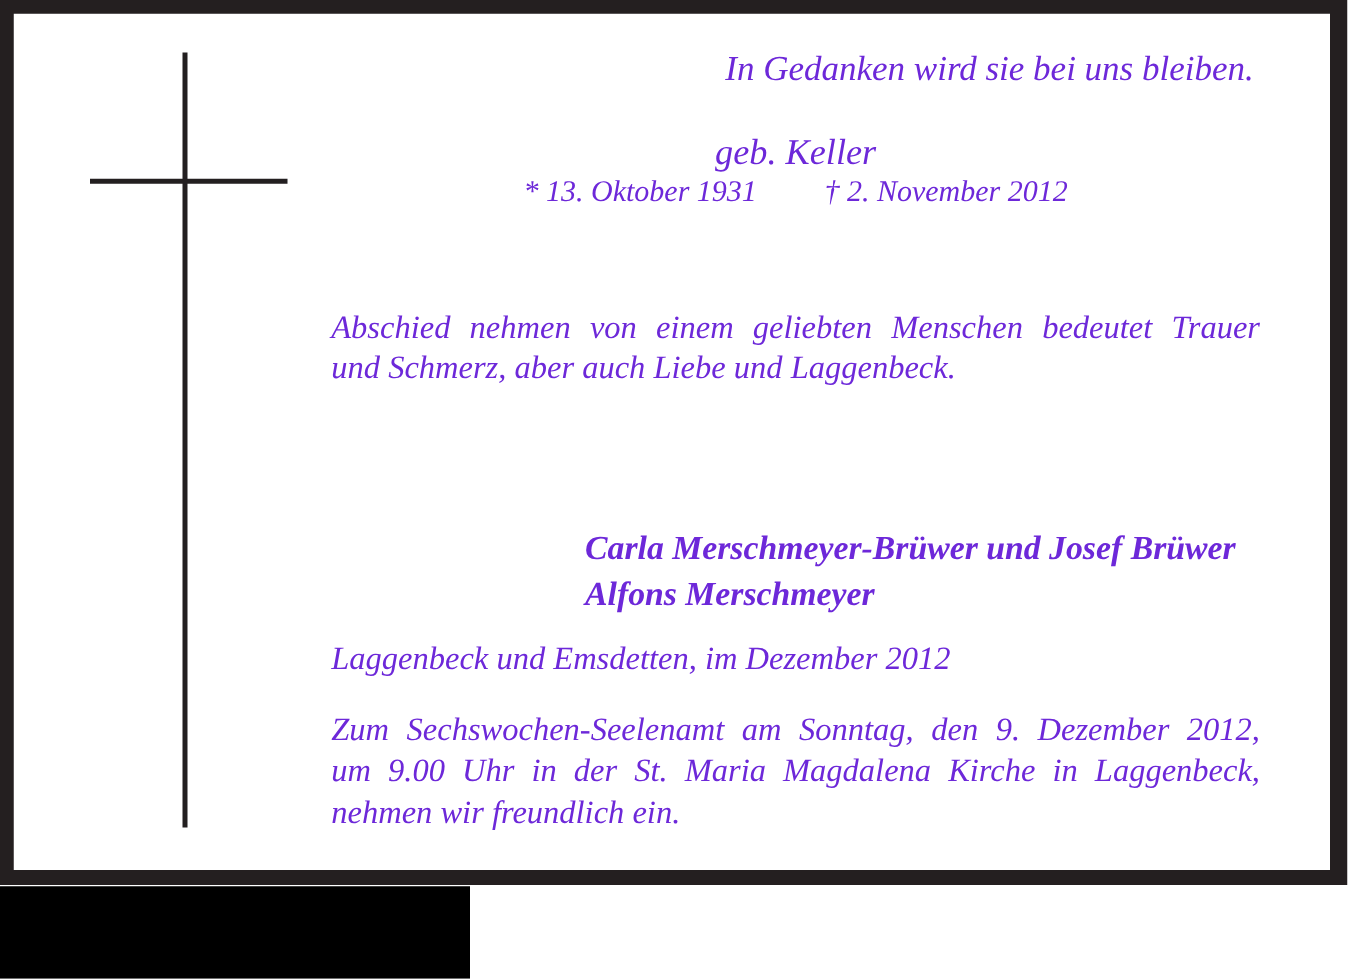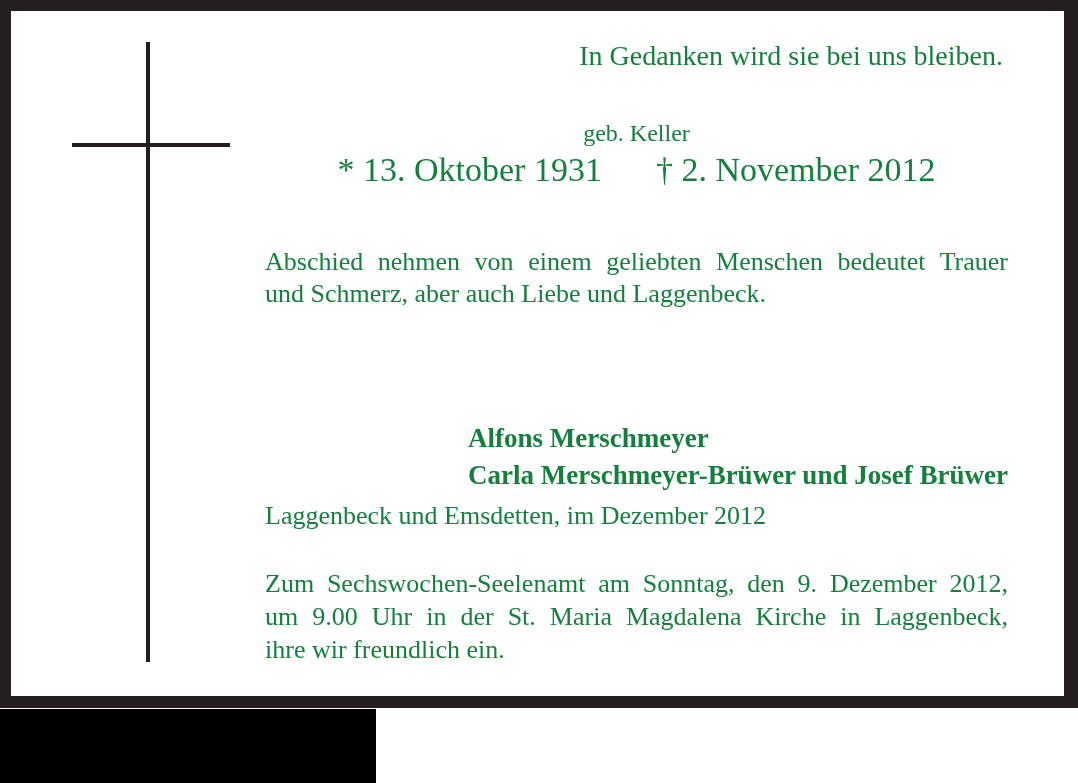--- a/index.html
+++ b/index.html
@@ -41,48 +41,49 @@
     position: absolute;
     left: 72px;
     top: 143px;
     width: 158px;
     height: 4px;
     background: #231f20;
   }
   
   .txt {
     position: absolute;
-    color: #15803d;
+    font-style: italic;
+    color: #6d28d9;
   }
   .epigraph {
     top: 40px;
     right: 75px;
     font-size: 28px;
     line-height: 1.15;
     white-space: nowrap;
   }
   .titleblock {
     left: 265px;
     top: 104px;
     width: 743px;
     text-align: center;
   }
   .deceased-name {
     font-size: 50px;
     line-height: 1.1;
     white-space: nowrap;
   }
   .maiden-name {
-    font-size: 24px;
+    font-size: 29px;
     line-height: 1.15;
-    margin-top: 16px;
+    margin-top: 2px;
   }
   .dates-row {
     margin-top: 2px;
-    font-size: 34px;
+    font-size: 24px;
     line-height: 1.15;
     display: flex;
     justify-content: center;
     gap: 54px;
     white-space: nowrap;
   }
   .para {
     left: 265px;
     width: 743px;
     font-size: 26px;
@@ -97,21 +98,21 @@
   .mourners {
     left: 468px;
     top: 420px;
     font-size: 27px;
     font-weight: bold;
     line-height: 37px;
     white-space: nowrap;
   }
   .place-date {
     left: 265px;
-    top: 501px;
+    top: 512px;
     font-size: 26px;
     line-height: 1.15;
     white-space: nowrap;
   }
   .para-service {
     top: 567px;
     line-height: 33px;
   }
   
   .redaction-bar {
@@ -145,25 +146,25 @@
 
 <div class="txt para para-farewell">
   <div class="line stretch">Abschied nehmen von einem geliebten Menschen bedeutet Trauer</div>
   <div class="line">und Schmerz, aber auch Liebe und Laggenbeck.</div>
 </div>
 
 <div class="txt para para-thanks">
 </div>
 
 <div class="txt mourners">
+  <div>Carla Merschmeyer-Brüwer und Josef Brüwer</div>
   <div>Alfons Merschmeyer</div>
-  <div>Carla Merschmeyer-Brüwer und Josef Brüwer</div>
 </div>
 
 <div class="txt place-date">Laggenbeck und Emsdetten, im Dezember 2012</div>
 
 <div class="txt para para-service">
   <div class="line stretch">Zum Sechswochen-Seelenamt am Sonntag, den 9. Dezember 2012,</div>
   <div class="line stretch">um 9.00 Uhr in der St. Maria Magdalena Kirche in Laggenbeck,</div>
-  <div class="line">ihre wir freundlich ein.</div>
+  <div class="line">nehmen wir freundlich ein.</div>
 </div>
 
 <div class="redaction-bar"></div>
 
 </body></html>

